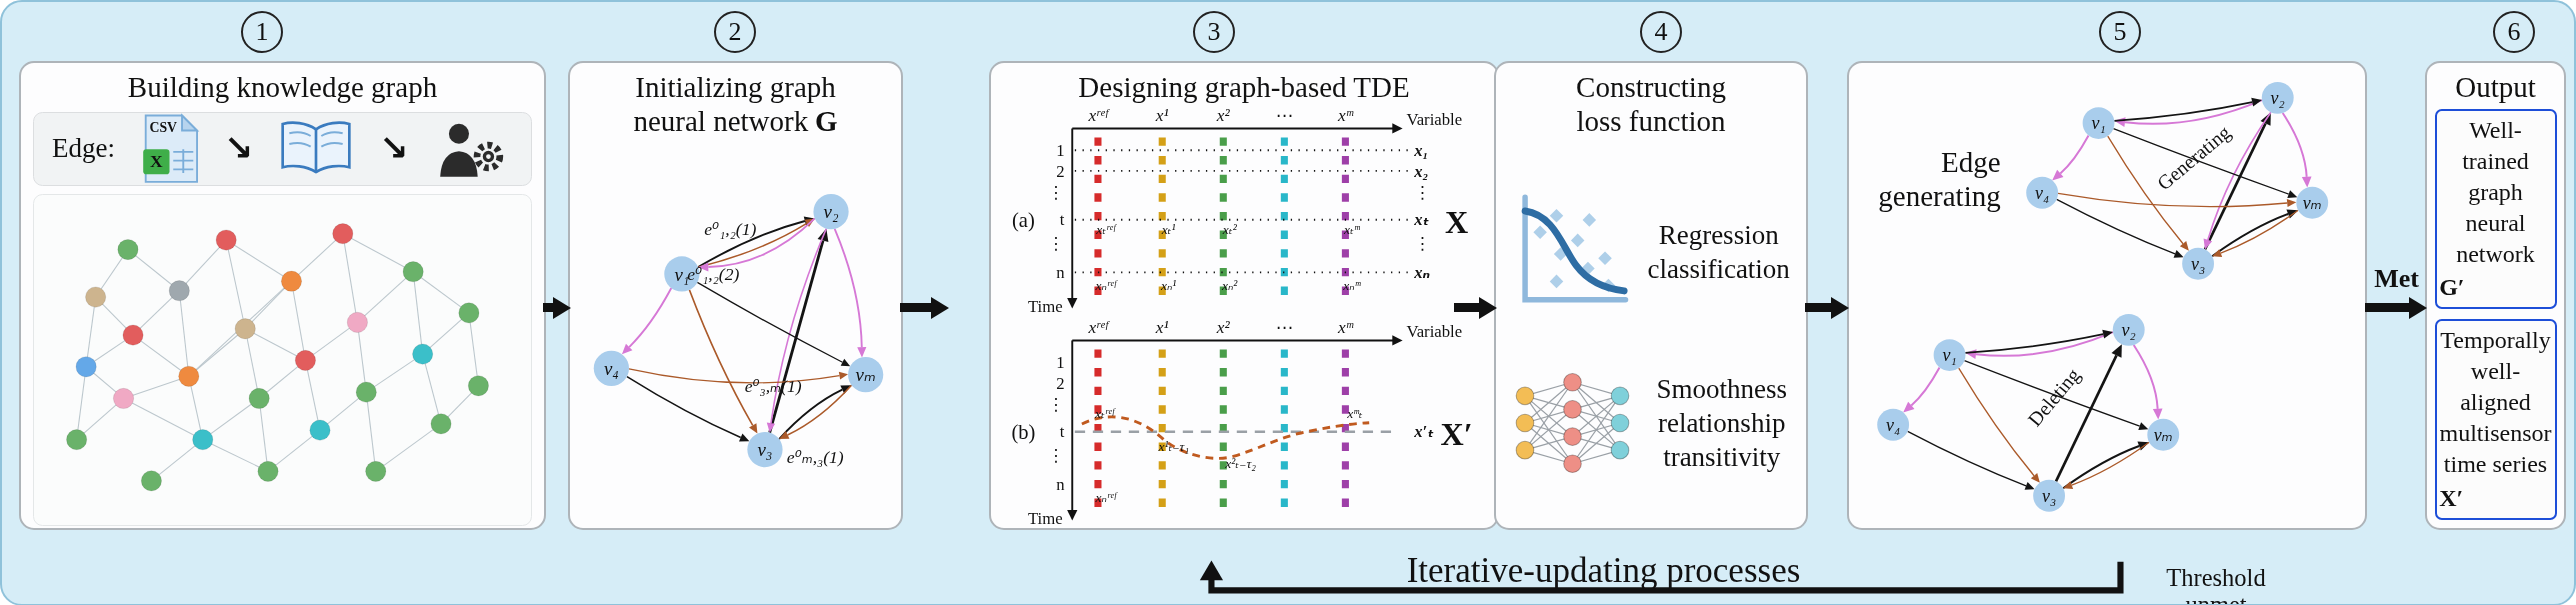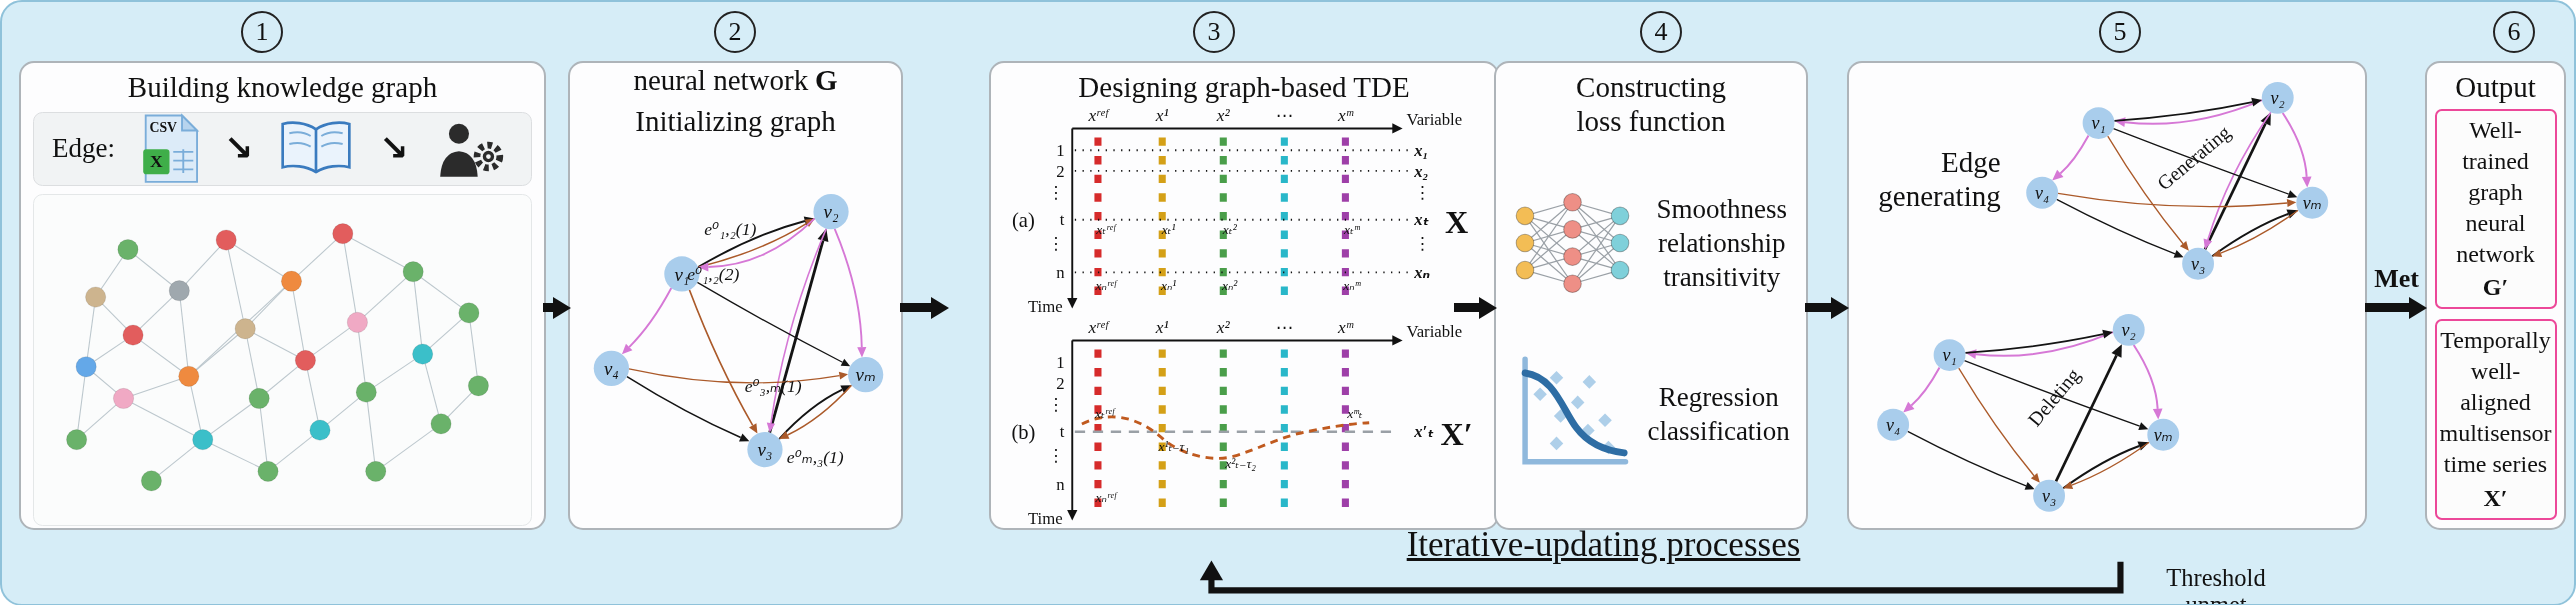--- a/index.html
+++ b/index.html
@@ -41,27 +41,27 @@
   
   .loss-items{flex:1;display:flex;flex-direction:column;justify-content:space-evenly;width:100%;}
   .loss-item{display:flex;align-items:center;gap:12.3px;padding:0 12.3px;}
   .loss-text{flex:1;font-size:27px;line-height:34px;text-align:center;}
   
   .edge-row{flex:1;display:flex;align-items:center;width:100%;box-sizing:border-box;padding:0 2.7px;}
   .edge-label{width:149px;font-size:29px;line-height:34px;text-align:right;}
   
   .out-box{
     width:calc(100% - 15px);flex:1;margin:4.8px 0;box-sizing:border-box;
-    border:2px solid #ec4899;border-radius:6.8px;background:#fcfcfc;
-    display:flex;flex-direction:column;align-items:center;justify-content:center;
+    border:2px solid #1d4ed8;border-radius:6.8px;background:#fcfcfc;
+    display:flex;flex-direction:column;align-items:flex-start;justify-content:center;
     text-align:center;font-size:24px;line-height:31px;padding:4.1px 2.7px;
   }
   .out-box b{display:block;margin-top:2.7px;}
   .met-label{position:absolute;left:2355px;top:262px;width:79px;text-align:center;font-size:26px;font-weight:bold;}
-  .loop-text{position:absolute;left:1295px;top:523px;width:613px;text-align:center;font-size:35px;line-height:40px;text-decoration:underline;}
+  .loop-text{position:absolute;left:1295px;top:549px;width:613px;text-align:center;font-size:35px;line-height:40px;}
   .threshold-label{position:absolute;left:2132px;top:562px;width:164px;text-align:center;font-size:24.5px;line-height:27px;}
   .loop-svg{position:absolute;}
   .t2{display:flex;justify-content:center;gap:6.8px;}
 </style>
 </head>
 <body>
 
 <div class="fig">
 
   <div class="stage-num" style="left:239px">1</div>
@@ -169,25 +169,25 @@
           <circle cx="575" cy="110" r="16" fill="#6ab26a" stroke="rgba(0,0,0,0.15)" stroke-width="1"></circle>
           <circle cx="590" cy="240" r="16" fill="#3bbfc9" stroke="rgba(0,0,0,0.15)" stroke-width="1"></circle>
           <circle cx="619" cy="350" r="16" fill="#6ab26a" stroke="rgba(0,0,0,0.15)" stroke-width="1"></circle>
           <circle cx="663" cy="175" r="16" fill="#6ab26a" stroke="rgba(0,0,0,0.15)" stroke-width="1"></circle>
           <circle cx="678" cy="290" r="16" fill="#6ab26a" stroke="rgba(0,0,0,0.15)" stroke-width="1"></circle>
         </svg>
     </div>
   </div>
 
   <div class="box" style="left:566px;width:335px">
+    <div class="box-title">Initializing graph</div>
     <div class="box-title t2" style="margin-top:0">
       <span>neural network</span>
       <b>G</b>
     </div>
-    <div class="box-title">Initializing graph</div>
     <svg id="g2-svg" width="330" height="417" viewBox="0 0 492 620">
         <path d="M 185.83646755914043 205.2075515259287 Q 273.10377576296435 153.58176622042978 355.49630062622543 131.91286681041967" stroke="#141414" stroke-width="3" fill="none"></path>
         <polygon points="371.16353244085957,127.79244847407132 357.35048887758217,138.96312112700502 353.6421123748687,124.8626124938343" fill="#141414"></polygon>
         <path d="M 185.83646755914043 205.2075515259287 Q 284.66711341375503 181.26369574808024 358.40466230291423 135.67985823919997" stroke="#ab5a2a" stroke-width="2.5" fill="none"></path>
         <polygon points="371.16353244085957,127.79244847407132 361.9539966972221,141.42134980127537 354.85532790860634,129.93836667712458" fill="#ab5a2a"></polygon>
         <path d="M 371.16353244085957 127.79244847407132 Q 293.9177835343876 203.40923937020062 202.03422562025483 204.93804495160538" stroke="#d678d6" stroke-width="3" fill="none"></path>
         <polygon points="185.83646755914043,205.2075515259287 201.91294766180934,197.6490538241039 202.15550357870032,212.22703607910685" fill="#d678d6"></polygon>
         <path d="M 143.2479014904289 238.4358462181756 Q 112.012802220777 296.98289232484683 76.28986432021489 332.19226035554135" stroke="#d678d6" stroke-width="3" fill="none"></path>
         <polygon points="64.75209850957113,343.5641537818244 71.17251227838752,327.0002657407517 81.40721636204226,337.384254970331" fill="#d678d6"></polygon>
         <path d="M 171.97471750125095 241.31019835491682 Q 216.96064344467257 359.77668482187534 272.56026415197823 456.67928662520893" stroke="#ab5a2a" stroke-width="2.5" fill="none"></path>
@@ -305,20 +305,38 @@
         <text x="540" y="158" font-size="21" text-anchor="middle" font-style="italic">xᵐₜ</text>
         <text x="152" y="290" font-size="21" text-anchor="middle" font-style="italic">xₙʳᵉᶠ</text>
       </svg>
   </div>
 
   <div class="box" style="left:1492px;width:314px">
     <div class="box-title">Constructing</div>
     <div class="box-title" style="margin-top:0">loss function</div>
     <div class="loss-items">
       <div class="loss-item">
+        <svg width="123" height="134" viewBox="0 0 180 196">
+          <path d="M 25 18 V 168 H 172" fill="none" stroke="#8fb8dc" stroke-width="8" stroke-linecap="round"></path>
+          <g fill="#aecfe9">
+            <rect x="40" y="62" width="14" height="14" transform="rotate(45 47 69)"></rect>
+            <rect x="64" y="38" width="14" height="14" transform="rotate(45 71 45)"></rect>
+            <rect x="70" y="94" width="14" height="14" transform="rotate(45 77 101)"></rect>
+            <rect x="95" y="74" width="14" height="14" transform="rotate(45 102 81)"></rect>
+            <rect x="110" y="115" width="14" height="14" transform="rotate(45 117 122)"></rect>
+            <rect x="135" y="100" width="14" height="14" transform="rotate(45 142 107)"></rect>
+            <rect x="140" y="140" width="14" height="14" transform="rotate(45 147 147)"></rect>
+            <rect x="64" y="134" width="14" height="14" transform="rotate(45 71 141)"></rect>
+            <rect x="112" y="44" width="14" height="14" transform="rotate(45 119 51)"></rect>
+          </g>
+          <path d="M 25 38 C 68 44 80 92 100 118 C 118 142 145 152 170 155" fill="none" stroke="#2e6da4" stroke-width="10" stroke-linecap="round"></path>
+        </svg>
+        <div class="loss-text">Regression classification</div>
+      </div>
+      <div class="loss-item">
         <svg id="nn-svg" width="129" height="116" viewBox="0 0 190 170">
             <line x1="25" y1="45" x2="95" y2="25" stroke="#9aa0a6" stroke-width="1.8"></line>
             <line x1="25" y1="45" x2="95" y2="65" stroke="#9aa0a6" stroke-width="1.8"></line>
             <line x1="25" y1="45" x2="95" y2="105" stroke="#9aa0a6" stroke-width="1.8"></line>
             <line x1="25" y1="45" x2="95" y2="145" stroke="#9aa0a6" stroke-width="1.8"></line>
             <line x1="25" y1="85" x2="95" y2="25" stroke="#9aa0a6" stroke-width="1.8"></line>
             <line x1="25" y1="85" x2="95" y2="65" stroke="#9aa0a6" stroke-width="1.8"></line>
             <line x1="25" y1="85" x2="95" y2="105" stroke="#9aa0a6" stroke-width="1.8"></line>
             <line x1="25" y1="85" x2="95" y2="145" stroke="#9aa0a6" stroke-width="1.8"></line>
             <line x1="25" y1="125" x2="95" y2="25" stroke="#9aa0a6" stroke-width="1.8"></line>
@@ -342,38 +360,20 @@
             <circle cx="25" cy="125" r="13" fill="#f3bd55" stroke="rgba(0,0,0,0.3)" stroke-width="1.5"></circle>
             <circle cx="95" cy="25" r="13" fill="#ee8f86" stroke="rgba(0,0,0,0.3)" stroke-width="1.5"></circle>
             <circle cx="95" cy="65" r="13" fill="#ee8f86" stroke="rgba(0,0,0,0.3)" stroke-width="1.5"></circle>
             <circle cx="95" cy="105" r="13" fill="#ee8f86" stroke="rgba(0,0,0,0.3)" stroke-width="1.5"></circle>
             <circle cx="95" cy="145" r="13" fill="#ee8f86" stroke="rgba(0,0,0,0.3)" stroke-width="1.5"></circle>
             <circle cx="165" cy="45" r="13" fill="#7fd0da" stroke="rgba(0,0,0,0.3)" stroke-width="1.5"></circle>
             <circle cx="165" cy="85" r="13" fill="#7fd0da" stroke="rgba(0,0,0,0.3)" stroke-width="1.5"></circle>
             <circle cx="165" cy="125" r="13" fill="#7fd0da" stroke="rgba(0,0,0,0.3)" stroke-width="1.5"></circle>
           </svg>
         <div class="loss-text">Smoothness relationship transitivity</div>
-      </div>
-      <div class="loss-item">
-        <svg width="123" height="134" viewBox="0 0 180 196">
-          <path d="M 25 18 V 168 H 172" fill="none" stroke="#8fb8dc" stroke-width="8" stroke-linecap="round"></path>
-          <g fill="#aecfe9">
-            <rect x="40" y="62" width="14" height="14" transform="rotate(45 47 69)"></rect>
-            <rect x="64" y="38" width="14" height="14" transform="rotate(45 71 45)"></rect>
-            <rect x="70" y="94" width="14" height="14" transform="rotate(45 77 101)"></rect>
-            <rect x="95" y="74" width="14" height="14" transform="rotate(45 102 81)"></rect>
-            <rect x="110" y="115" width="14" height="14" transform="rotate(45 117 122)"></rect>
-            <rect x="135" y="100" width="14" height="14" transform="rotate(45 142 107)"></rect>
-            <rect x="140" y="140" width="14" height="14" transform="rotate(45 147 147)"></rect>
-            <rect x="64" y="134" width="14" height="14" transform="rotate(45 71 141)"></rect>
-            <rect x="112" y="44" width="14" height="14" transform="rotate(45 119 51)"></rect>
-          </g>
-          <path d="M 25 38 C 68 44 80 92 100 118 C 118 142 145 152 170 155" fill="none" stroke="#2e6da4" stroke-width="10" stroke-linecap="round"></path>
-        </svg>
-        <div class="loss-text">Regression classification</div>
       </div>
     </div>
   </div>
 
   <div class="box" style="left:1845px;width:520px">
     <div class="edge-row">
       <div class="edge-label">Edge generating</div>
       <svg id="g5a-svg" width="361" height="219" viewBox="0 0 530 330">
           <path d="M 386.2342215727148 45.34481326013644 Q 279.18101657517053 90.70722303410652 179.84702629971082 78.61311086137769" stroke="#d678d6" stroke-width="3" fill="none"></path>
           <polygon points="163.76577842728523,76.65518673986357 180.7280921543922,71.37654931878618 178.96596044502945,85.84967240396921" fill="#d678d6"></polygon>

